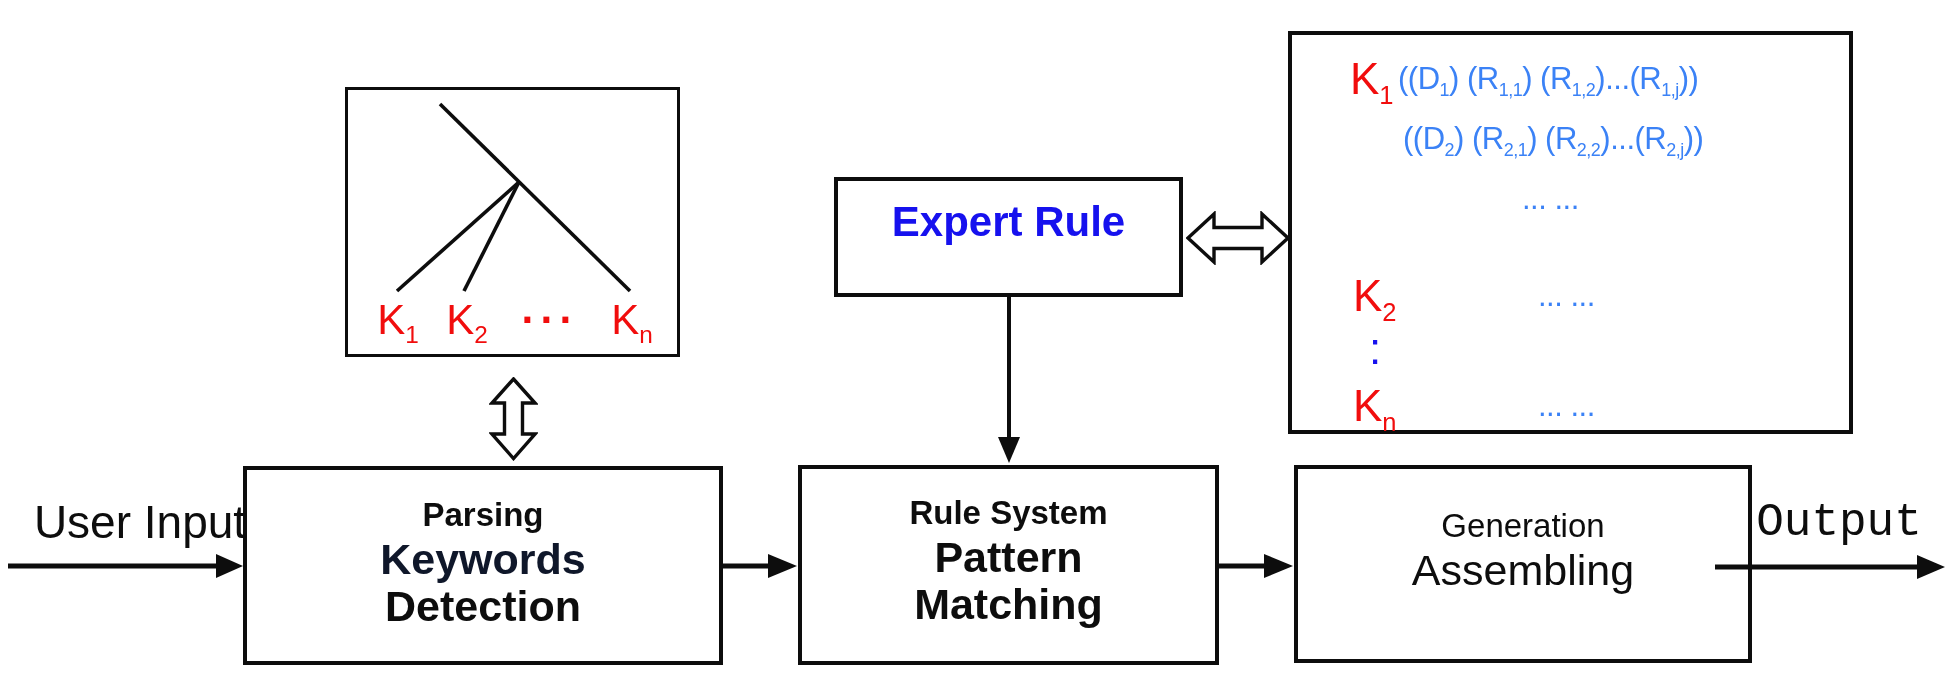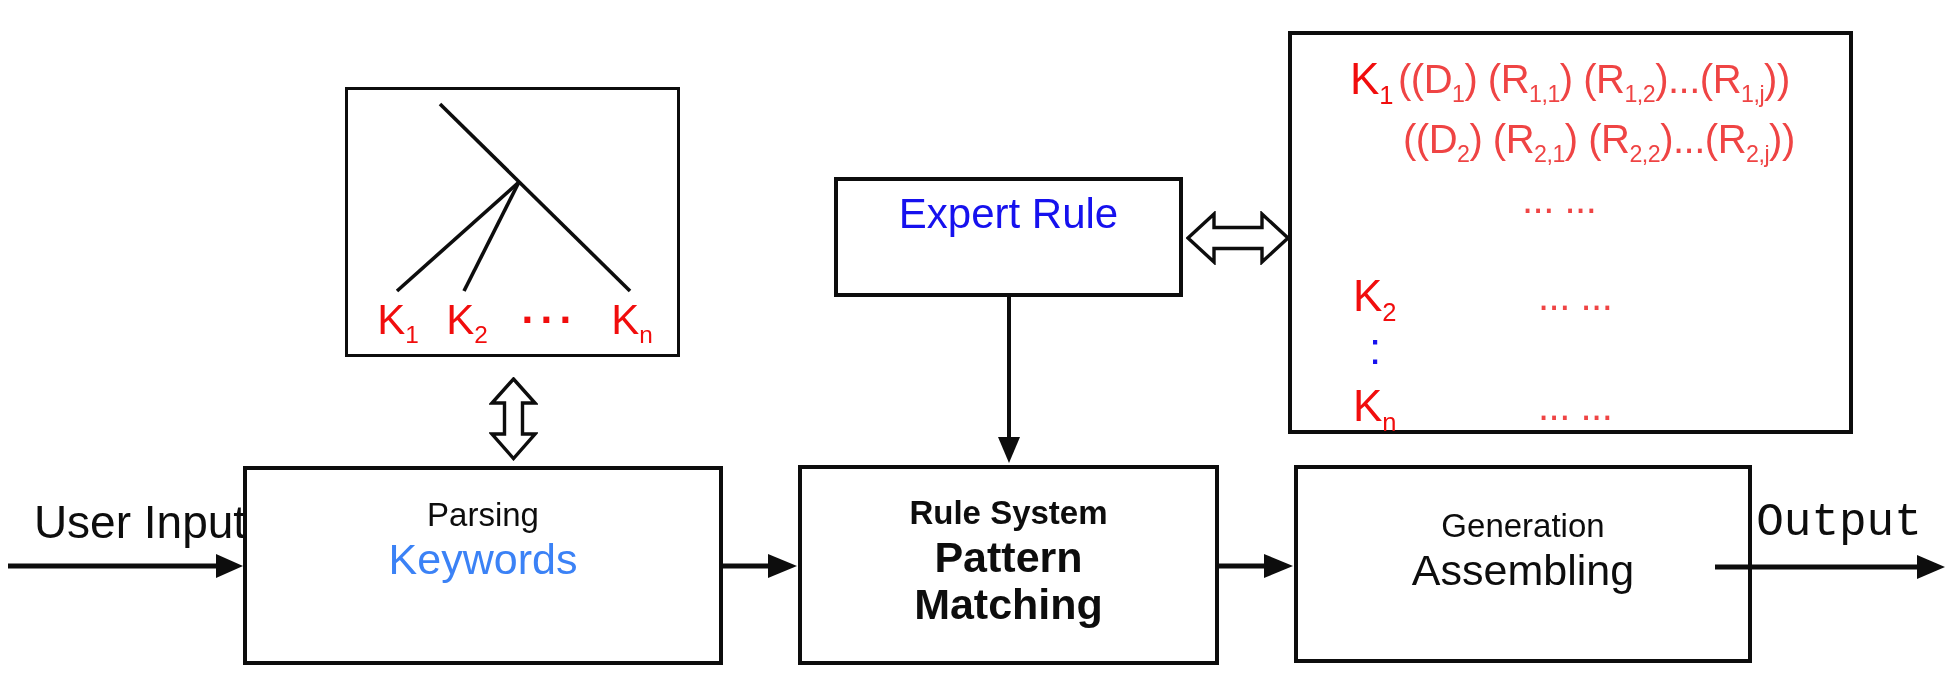--- a/index.html
+++ b/index.html
@@ -13,41 +13,41 @@
   
   #tree-box{left:345px;top:87px;width:335px;height:270px;border-width:3px;}
   #tree-box svg{position:absolute;left:0;top:0;}
   .tree-label{
     position:absolute;top:206px;transform:translateX(-50%);
     font-size:42px;line-height:48px;color:#f10d0d;white-space:nowrap;
   }
   .tree-dots{letter-spacing:5px;font-weight:bold;}
 
   
-  #dict-box{left:834px;top:177px;width:349px;height:120px;padding-top:7px;text-align:center;}
+  #dict-box{left:834px;top:177px;width:349px;height:120px;padding-top:15px;text-align:center;font-weight:bold;}
   .dict-line{font-size:42px;line-height:52px;white-space:nowrap;}
   .blue-text{color:#1611ee;}
   .black-text{color:#0d0d0d;}
-  .red-text{color:#3b82f6;}
+  .red-text{color:#0f172a;}
 
   
   #rules-box{left:1288px;top:31px;width:565px;height:403px;}
   .rule-row{position:absolute;left:0;width:100%;height:48px;white-space:nowrap;}
   .rule-key{
     position:absolute;font-size:44px;line-height:48px;color:#f10d0d;white-space:nowrap;
   }
   .rule-val{
-    position:absolute;font-size:40px;line-height:48px;color:#ef4444;white-space:nowrap;
+    position:absolute;font-size:31px;line-height:48px;color:#3b82f6;white-space:nowrap;
     letter-spacing:-0.5px;
   }
   sub{font-size:0.58em;line-height:0;}
 
   
   .stage-box{text-align:center;}
-  #stage-1{left:243px;top:466px;width:480px;height:199px;padding-top:24px;}
+  #stage-1{left:243px;top:466px;width:480px;height:199px;padding-top:24px;font-weight:bold;}
   #stage-2{left:798px;top:465px;width:421px;height:200px;padding-top:23px;font-weight:bold;}
   #stage-3{left:1294px;top:465px;width:458px;height:198px;padding-top:36px;}
   .stage-caption{font-size:33px;line-height:42px;white-space:nowrap;}
   .stage-line{font-size:43px;line-height:47px;white-space:nowrap;}
 
   
   .flow-label{
     position:absolute;font-size:46px;line-height:50px;text-align:center;white-space:nowrap;
   }
   #user-input-label{left:24px;top:497px;width:232px;}
@@ -107,20 +107,21 @@
   </div>
 
   <svg class="abs" style="left:994px;top:297px" width="30" height="168" viewBox="0 0 30 168">
     <line x1="15" y1="0" x2="15" y2="142" stroke="#0d0d0d" stroke-width="4"></line>
     <polygon points="4,140 26,140 15,166" fill="#0d0d0d"></polygon>
   </svg>
 
   <div id="stage-1" class="box stage-box">
     <div class="stage-caption black-text">Parsing</div>
     <div class="stage-line red-text">Keywords</div>
+    <div class="stage-line black-text">Detection</div>
   </div>
 
   <div id="stage-2" class="box stage-box">
     <div class="stage-caption black-text">Rule System</div>
     <div class="stage-line black-text">Pattern</div>
     <div class="stage-line black-text">Matching</div>
   </div>
 
   <div id="stage-3" class="box stage-box">
     <div class="stage-caption black-text">Generation</div>

